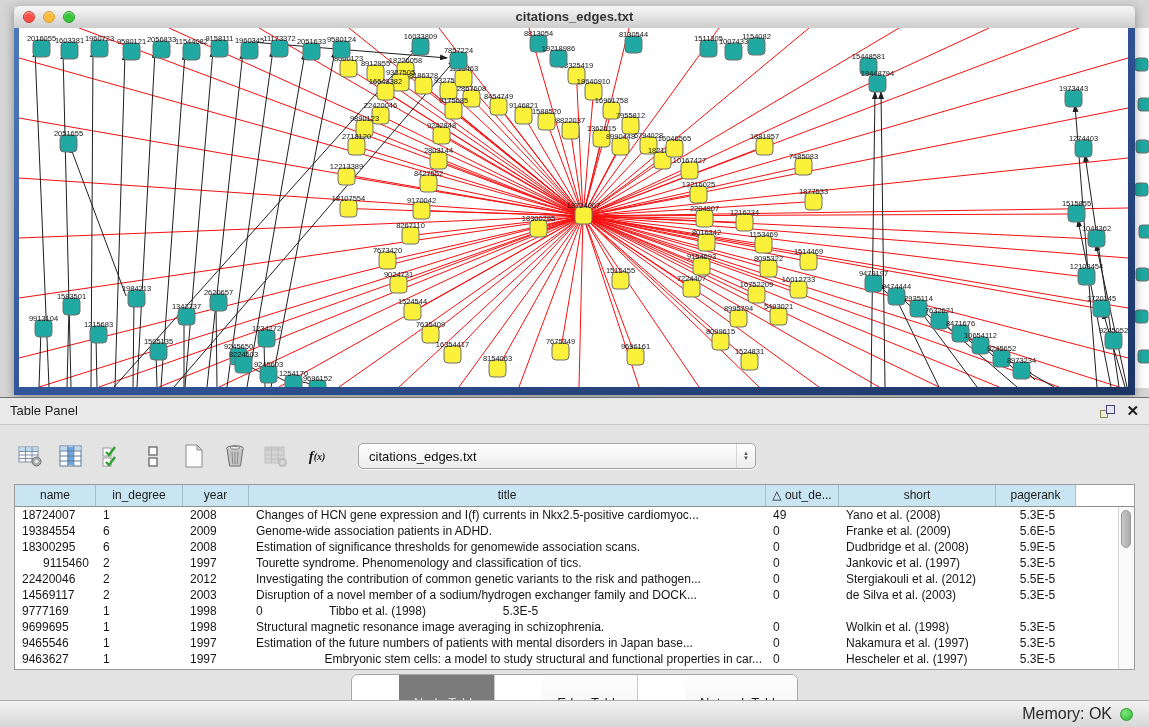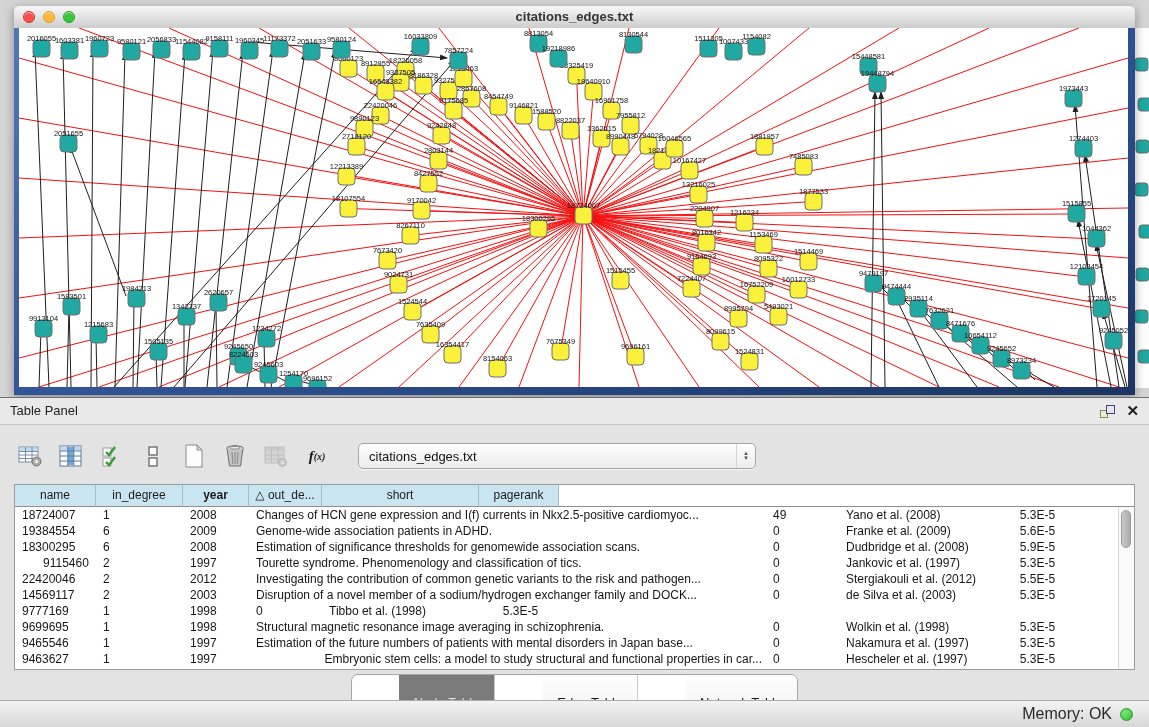--- a/index.html
+++ b/index.html
@@ -579,21 +579,22 @@
               <span>▲</span>
               <span>▼</span>
             </span>
         </div>
       </div>
 
       <div class="tablewrap">
         <div class="thead" id="thead">
             <div class="hcell" style="width: 81px;">name</div>
             <div class="hcell" style="width: 87px;">in_degree</div>
-            <div class="hcell" style="width: 66px; font-weight: bold;">year</div>
+            <div class="hcell" style="width: 66px;">year</div>
+            <div class="hcell" style="width: 517px;">title</div>
             <div class="hcell" style="width: 73px;">△ out_de...</div>
             <div class="hcell" style="width: 157px;">short</div>
             <div class="hcell" style="width: 80px;">pagerank</div>
             <div class="hfiller"></div>
           </div>
         <div id="tbody">
             <div class="trow">
               <div class="tcell" style="width: 81px; text-align: left;">18724007</div>
               <div class="tcell" style="width: 87px; text-align: left;">1</div>
               <div class="tcell" style="width: 66px; text-align: left;">2008</div>

